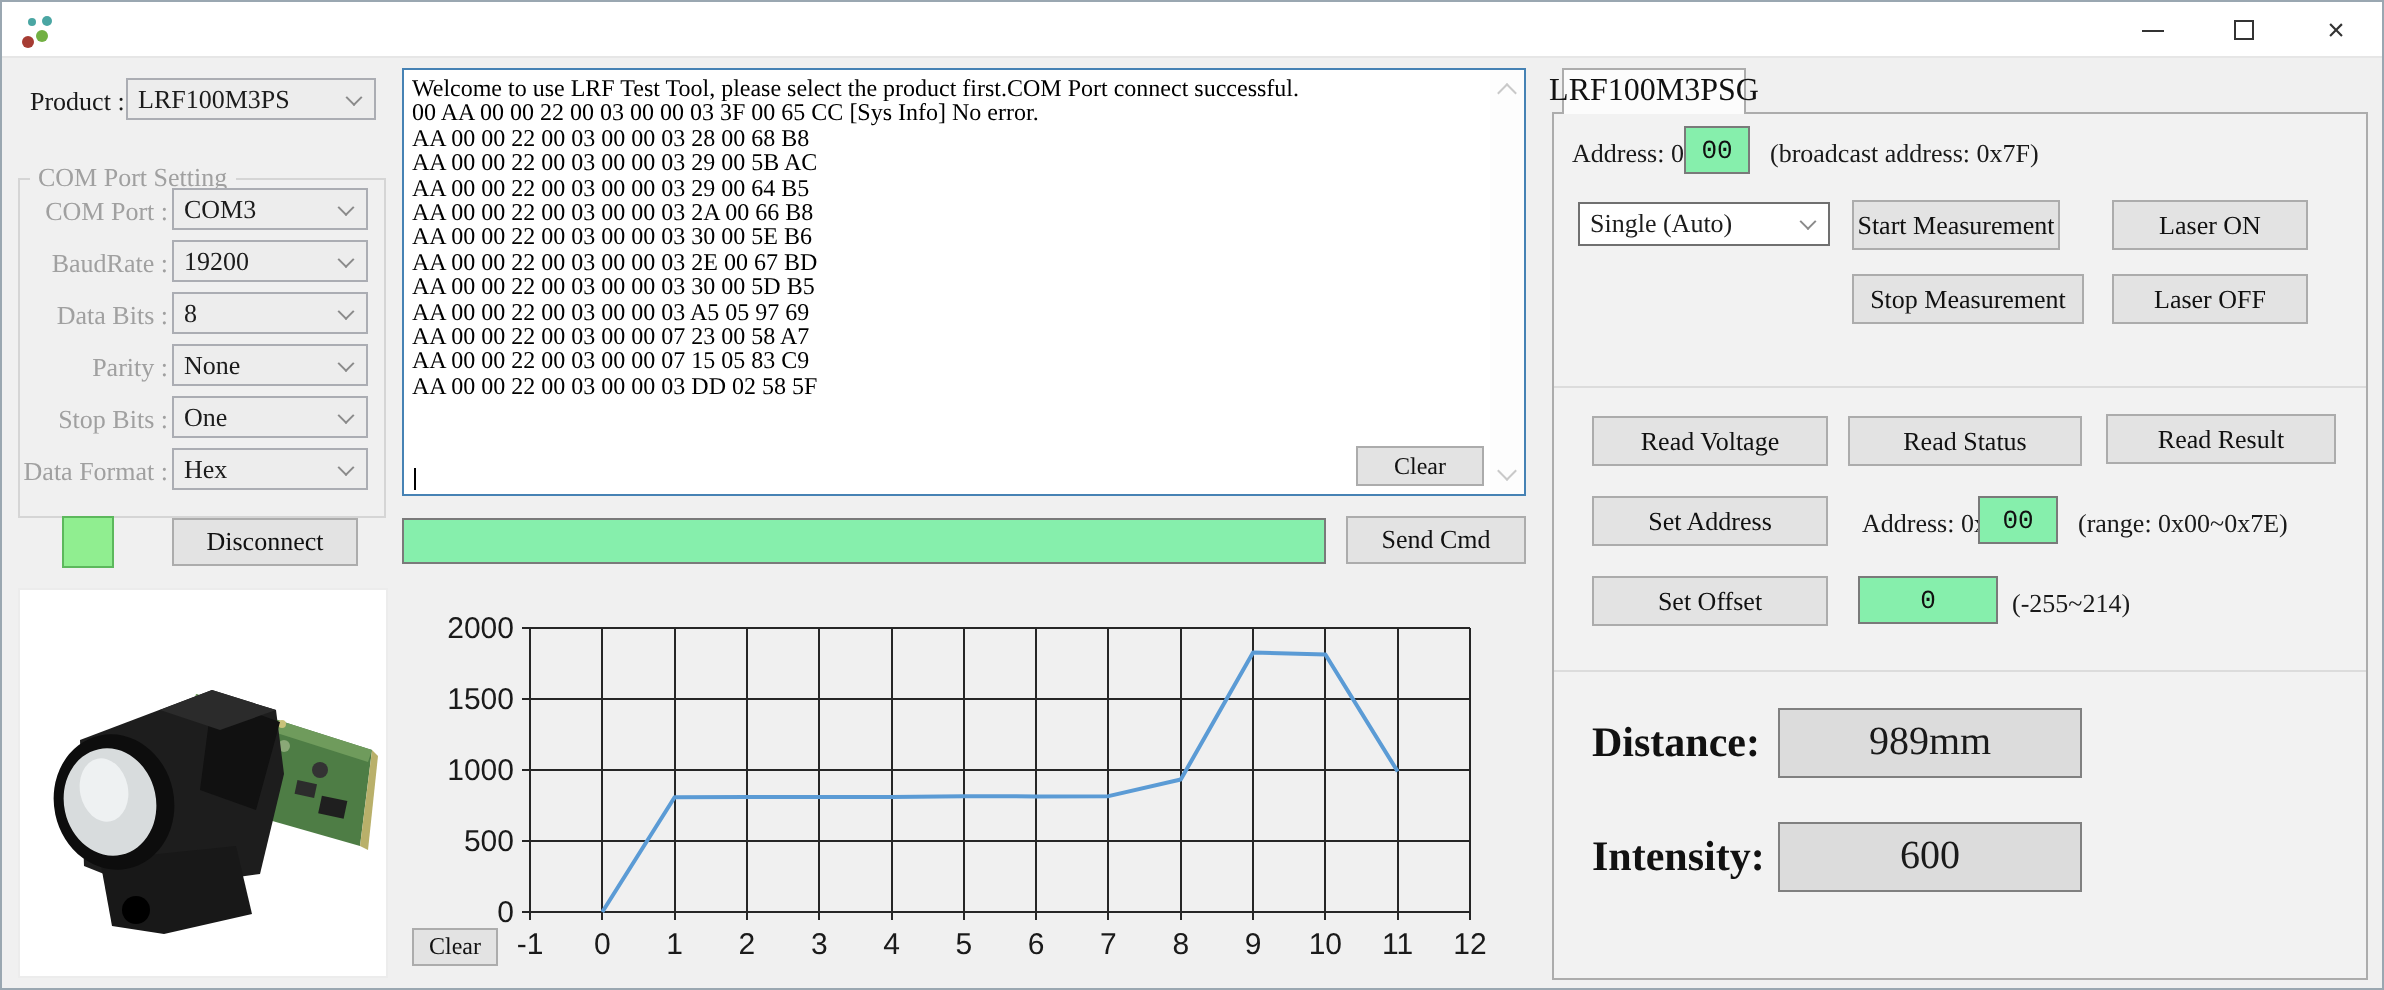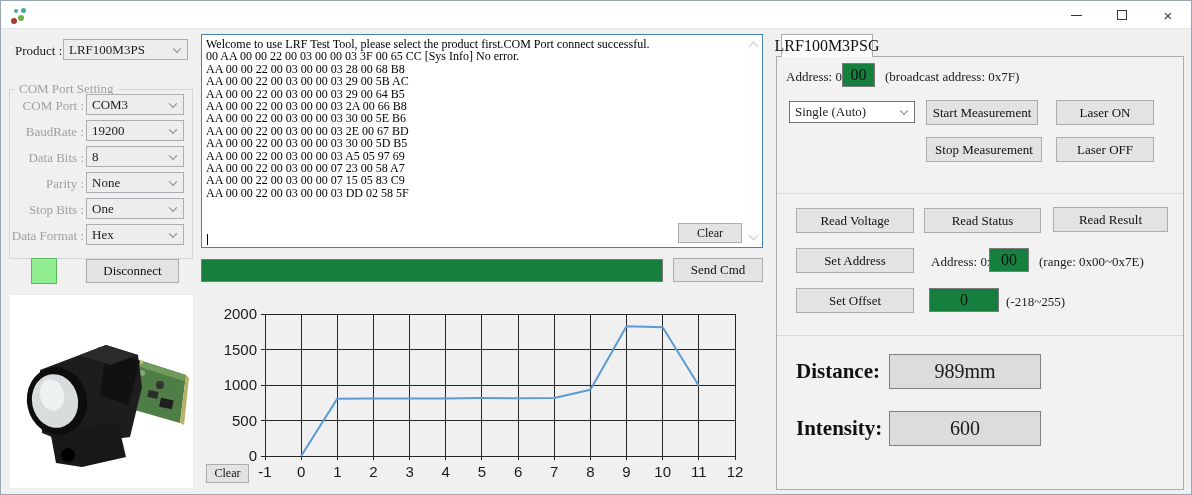--- a/index.html
+++ b/index.html
@@ -25,22 +25,22 @@
   
   .lbl{ position:absolute; font-size:13px; color:#1a1a1a; white-space:nowrap;}
   .lbl-gray{ color:#a0a0a0;}
   .combo{ position:absolute; background:#ededed; border:1px solid #abadb3; font-size:13px; color:#1c1c1c;
           display:flex; align-items:center; padding-left:5px; }
   .combo.enabled{ background:#fff; border-color:#707070;}
   .chev{ position:absolute; right:7px; top:50%; width:6px; height:6px; border-right:1.4px solid #8a8a8a;
          border-bottom:1.4px solid #8a8a8a; transform:translateY(-70%) rotate(45deg);}
   .btn{ position:absolute; background:#e3e3e3; border:1px solid #acacac; font-family:"Liberation Serif", serif;
         font-size:13px; color:#111; display:flex; align-items:center; justify-content:center; cursor:default;}
-  .tbox{ position:absolute; background:#15803d; border:1px solid #7a7a7a; font-family:Liberation Serif, serif;
-         font-size:16px; color:#111; }
+  .tbox{ position:absolute; background:#86efac; border:1px solid #7a7a7a; font-family:Liberation Mono, monospace;
+         font-size:13px; color:#111; }
   input.tbox{ outline:none; }
   .groupbox{ position:absolute; border:1px solid #d5d5d5; }
   .groupbox > .gtitle{ position:absolute; top:-9px; left:5px; background:#f0f0f0; padding:0 4px; font-size:13px; color:#a0a0a0; white-space:nowrap;}
   
   .logbox{ position:absolute; left:200px; top:33px; width:562px; height:214px; background:#fff; border:1px solid #4682b4;}
   .logtext{ position:absolute; left:4px; top:3px; right:20px; bottom:2px; font-size:12px; line-height:12.4px;
             color:#000; white-space:pre; overflow:hidden;}
   .caret{ position:absolute; left:5px; top:199px; width:1px; height:11px; background:#000;}
   .logscroll{ position:absolute; right:0; top:0; width:17px; height:100%; background:#fdfdfd;}
   .logscroll .sc{ position:absolute; left:5px; width:7px; height:7px; border-right:1.4px solid #c9c9c9; border-bottom:1.4px solid #c9c9c9;}
@@ -233,36 +233,36 @@
   <div class="divider" style="top:334px;"></div>
 
   <div class="lbl" style="left:785px; top:68px;">Address: 0x</div>
   <input class="tbox txtinput-center" style="left: 841px; top: 62px; width: 33px; height: 24px;" value="00">
   <div class="lbl" style="left:884px; top:68px;">(broadcast address: 0x7F)</div>
 
   <div class="combo enabled" style="left:788px; top:100px; width:126px; height:22px;">
     <span>Single (Auto)</span>
     <span class="chev"></span>
   </div>
-  <div class="btn" style="left:925px; top:99px; width:112px; height:25px;">Start Measurement</div>
+  <div class="btn" style="left:925px; top:99px; width:104px; height:25px;">Start Measurement</div>
   <div class="btn" style="left:1055px; top:99px; width:98px; height:25px;">Laser ON</div>
   <div class="btn" style="left:925px; top:136px; width:116px; height:25px;">Stop Measurement</div>
   <div class="btn" style="left:1055px; top:136px; width:98px; height:25px;">Laser OFF</div>
 
   <div class="btn" style="left:795px; top:207px; width:118px; height:25px;">Read Voltage</div>
   <div class="btn" style="left:923px; top:207px; width:117px; height:25px;">Read Status</div>
   <div class="btn" style="left:1052px; top:206px; width:115px; height:25px;">Read Result</div>
 
   <div class="btn" style="left:795px; top:247px; width:118px; height:25px;">Set Address</div>
   <div class="lbl" style="left:930px; top:253px;">Address: 0x</div>
   <input class="tbox txtinput-center" style="left: 988px; top: 247px; width: 40px; height: 24px;" value="00">
   <div class="lbl" style="left:1038px; top:253px;">(range: 0x00~0x7E)</div>
 
   <div class="btn" style="left:795px; top:287px; width:118px; height:25px;">Set Offset</div>
   <input class="tbox txtinput-center" style="left: 928px; top: 287px; width: 70px; height: 24px;" value="0">
-  <div class="lbl" style="left:1005px; top:293px;">(-218~255)</div>
+  <div class="lbl" style="left:1005px; top:293px;">(-255~214)</div>
 
   <div class="biglabel" style="left:795px; top:358px;">Distance:</div>
   <div class="valuebox" style="left:888px; top:353px;">989mm</div>
   <div class="biglabel" style="left:795px; top:415px;">Intensity:</div>
   <div class="valuebox" style="left:888px; top:410px;">600</div>
 
 </div>
 
 </body></html>

